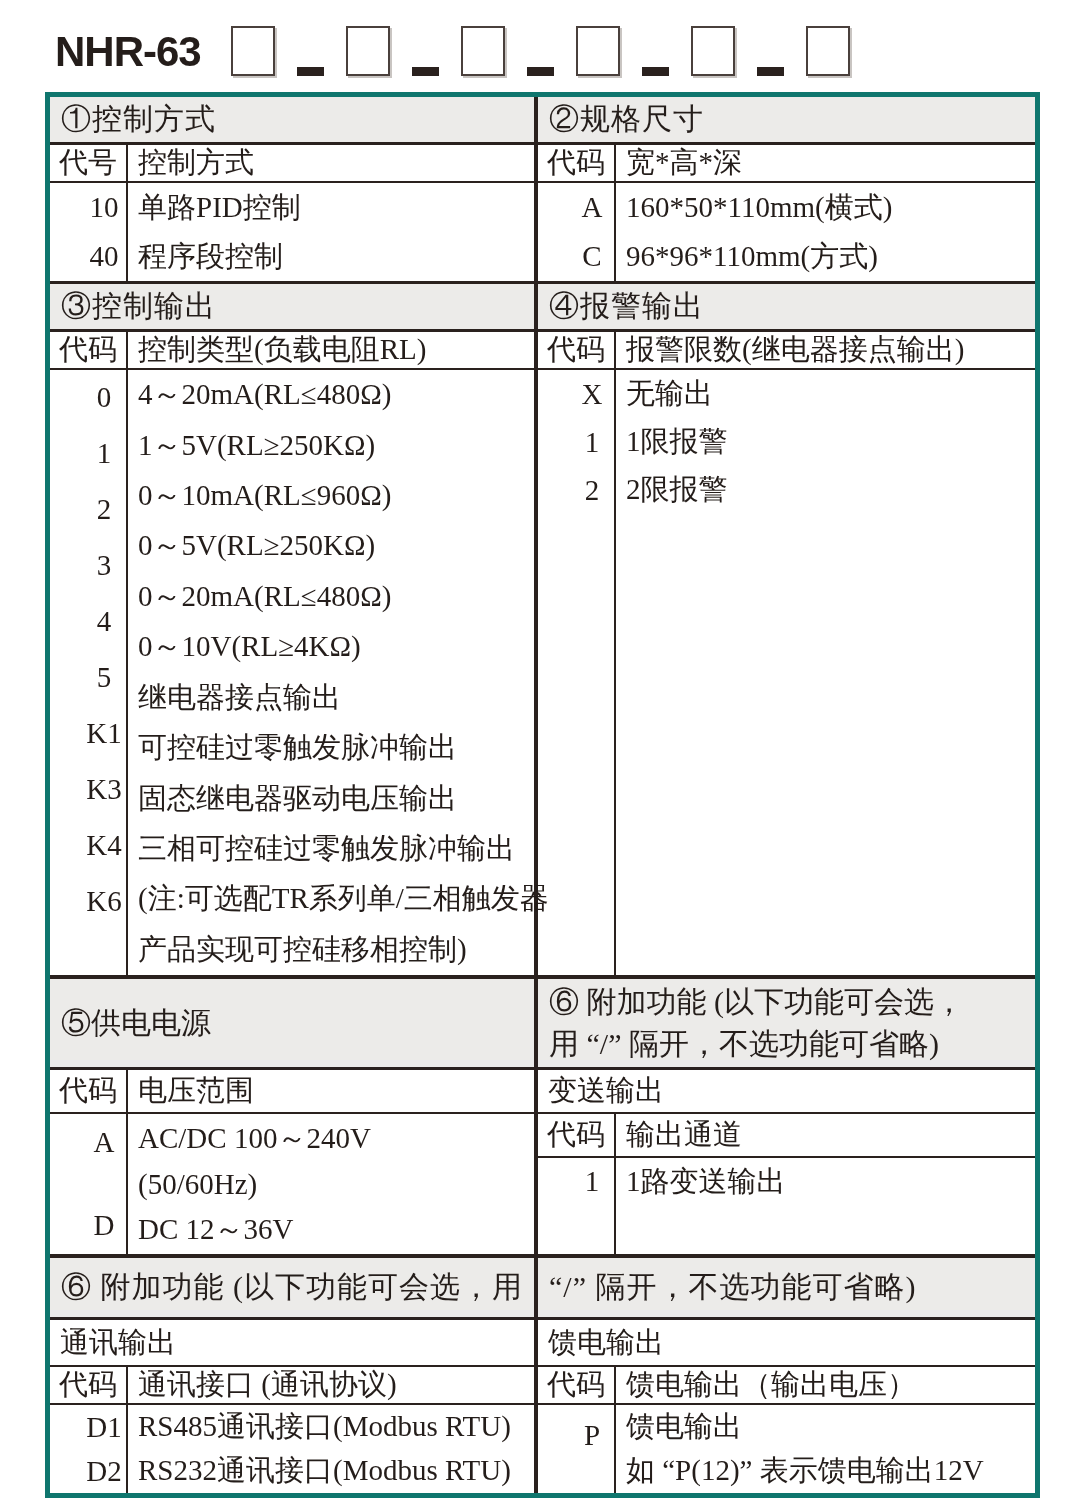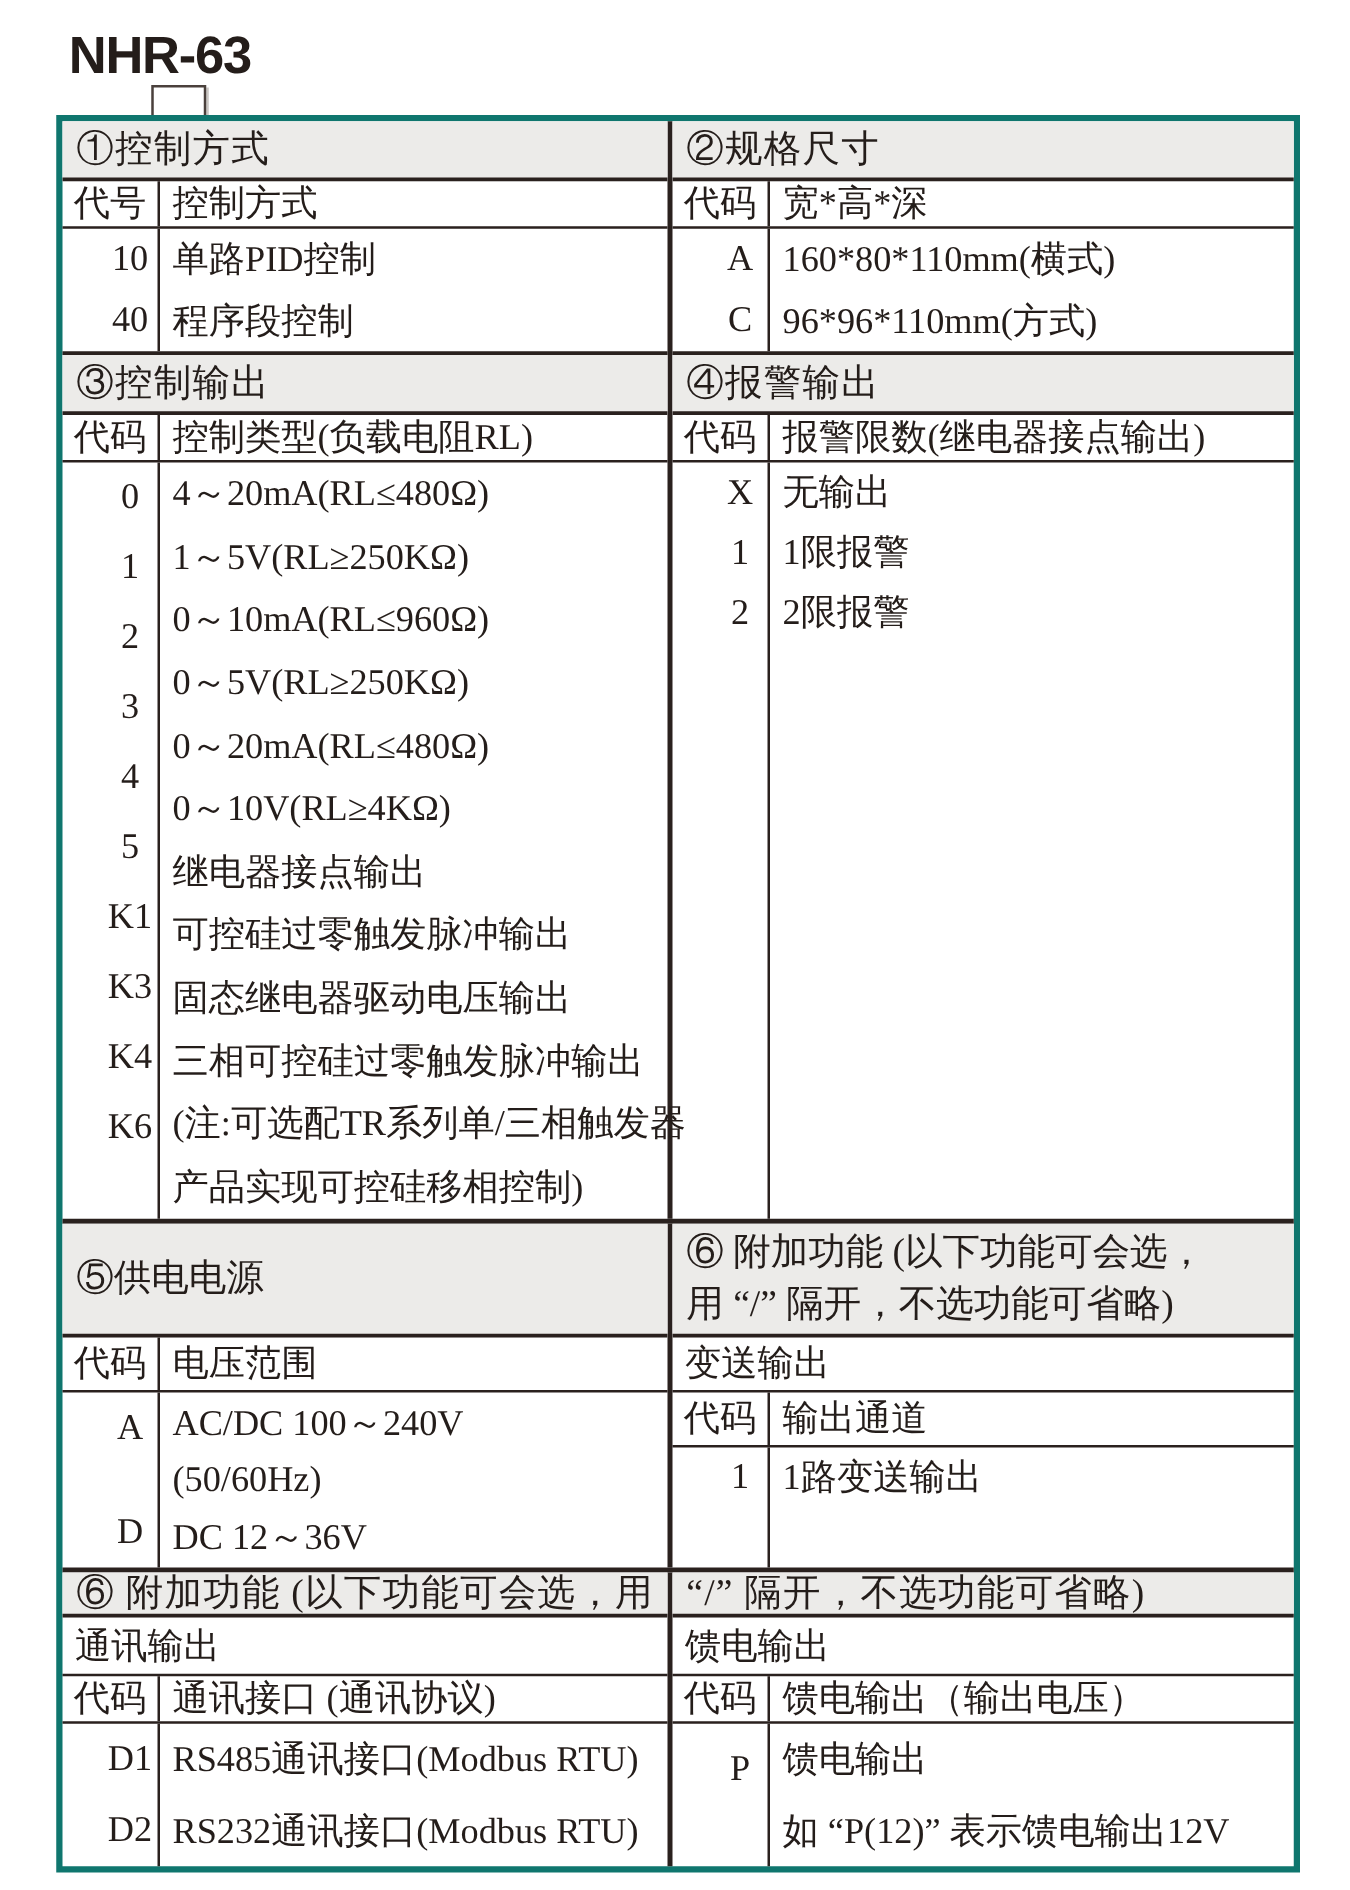--- a/index.html
+++ b/index.html
@@ -8,21 +8,21 @@
     font-family:"Liberation Serif","DejaVu Serif",serif;
     color:#241d1a;
     position:relative;
     overflow:hidden;
   }
   .page { position:absolute; inset:0; background:#fff; }
 
   
   .model-row {
     position:absolute; left:55px; top:20px; height:56px;
-    display:flex; align-items:center;flex-direction:column;
+    display:flex; align-items:flex-end;
   }
   .model-name {
     font-family:"Liberation Sans","DejaVu Sans",sans-serif;
     font-weight:bold; font-size:42px; letter-spacing:-1px;
     margin-right:30px; color:#241d1a;
   }
   .mbox {
     width:44px; height:50px; background:#fff;
     border:2px solid #4a403c;
     box-shadow:2px 2px 0 #c9c5c2;
@@ -94,21 +94,21 @@
   .codes .line { justify-content:center;padding-left:32px; }
   .descs .line { padding-left:10px; }
   .line.fill { flex:1 1 auto; }
 
   #band1 .fixedrows .line { height:49px; }
   #band1 .alarm .line { height:48px; }
   #band2 .hdr-row { height:44px; }
   #band2 .sub-row { height:44px; }
   #band2 .ps .line { flex:1 1 auto; }
   #band2 .tx .line { height:47px; }
-  #band3 .sec-title { height:36px; }
+  #band3 .sec-title { height:62px; }
   #band3 .line { flex:1 1 auto; }
 </style>
 </head>
 <body>
 
 <div class="page">
 
   <div class="model-row">
     <span class="model-name">NHR-63</span>
     <span class="mbox"></span>
@@ -193,21 +193,21 @@
           <div class="hdr-row">
             <div class="code-cell">代码</div>
             <div class="desc-cell">宽*高*深</div>
           </div>
           <div class="data-area">
             <div class="codes">
               <div class="line">A</div>
               <div class="line">C</div>
             </div>
             <div class="descs">
-              <div class="line">160*80*110mm(横式)</div>
+              <div class="line">160*50*110mm(横式)</div>
               <div class="line">96*96*110mm(方式)</div>
             </div>
           </div>
         </div>
 
         <div class="sec grow alarm">
           <div class="sec-title">④报警输出</div>
           <div class="hdr-row">
             <div class="code-cell">代码</div>
             <div class="desc-cell">报警限数(继电器接点输出)</div>

